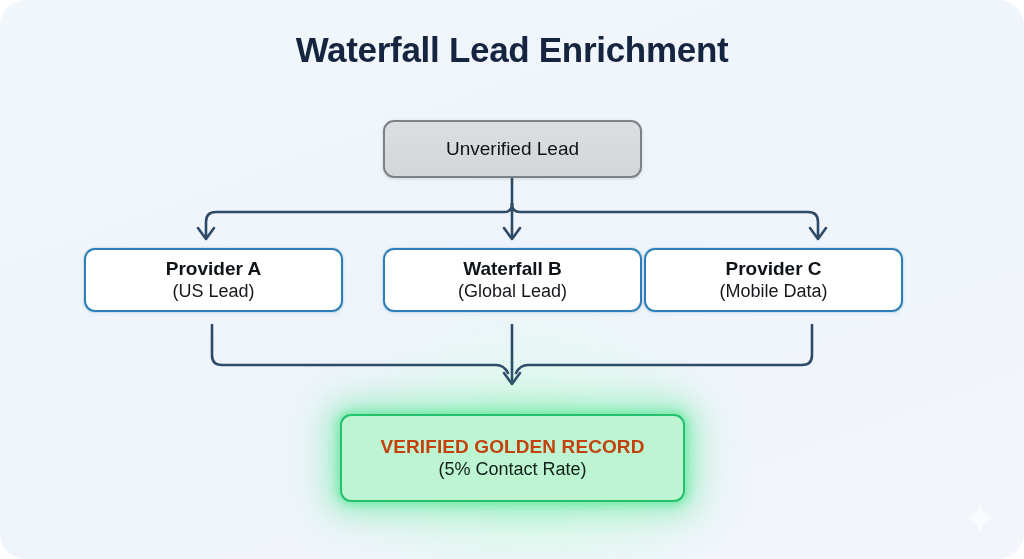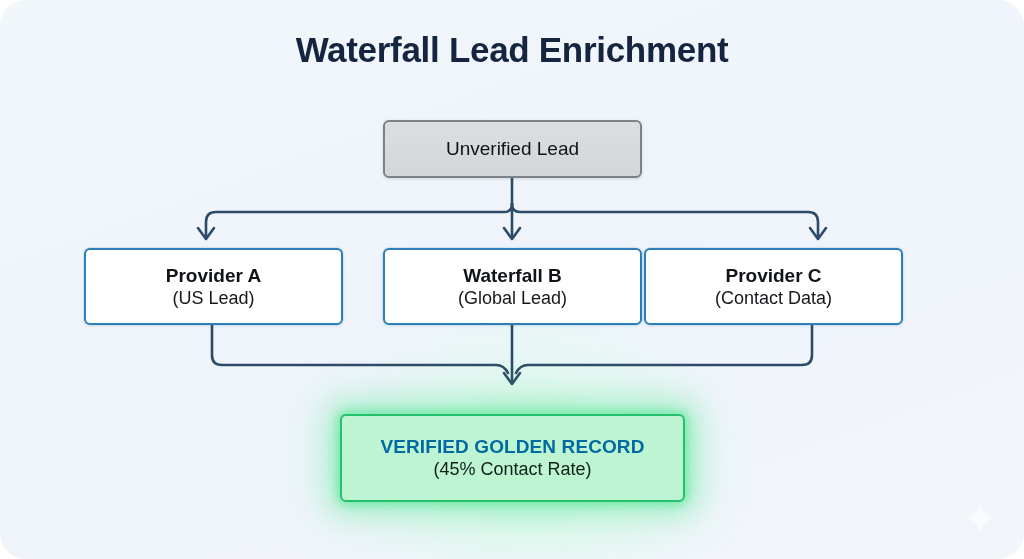--- a/index.html
+++ b/index.html
@@ -49,21 +49,21 @@
   }
 
   
   .node {
     position: absolute;
     box-sizing: border-box;
     display: flex;
     flex-direction: column;
     align-items: center;
     justify-content: center;
-    border-radius: 6px;
+    border-radius: 11px;
   }
   .node .ttl {
     font-size: 19px;
     font-weight: bold;
     color: #101418;
     line-height: 1.22;
   }
   .node .sub {
     font-size: 18px;
     font-weight: normal;
@@ -80,21 +80,21 @@
     background: linear-gradient(180deg, #dcdfe1 0%, #d2d6d9 100%);
     border: 2px solid #7c8287;
     box-shadow: 0 1px 3px rgba(60,70,80,0.18);
   }
   #node-source .ttl { font-size: 19px; font-weight: normal; color: #101418; }
 
   
   .provider {
     top: 248px;
     width: 259px;
-    height: 77px;
+    height: 64px;
     background: #ffffff;
     border: 2px solid #2c7fb9;
     box-shadow: 0 0 0 1px rgba(44,127,185,0.10), 0 1px 4px rgba(40,90,140,0.10);
   }
   #node-provider-a { left: 84px; }
   #node-provider-b { left: 383px; }
   #node-provider-c { left: 644px; }
 
   
   #node-golden {
@@ -106,21 +106,21 @@
     border: 2px solid #24c06c;
     box-shadow:
       0 0 8px 3px rgba(55,225,130,0.45),
       0 0 26px 10px rgba(60,230,135,0.32),
       0 0 48px 20px rgba(70,235,140,0.18);
   }
   #node-golden .ttl {
     font-size: 19px;
     font-weight: bold;
     letter-spacing: 0.1px;
-    color: #0369a1;
+    color: #c2410c;
   }
   #node-golden .sub { font-size: 18px; color: #10201a; }
 
   
   #sparkle {
     position: absolute;
     left: 962px;
     top: 500px;
     width: 36px;
     height: 36px;
@@ -167,25 +167,25 @@
     <div class="sub">(US Lead)</div>
   </div>
 
   <div class="node provider" id="node-provider-b">
     <div class="ttl">Waterfall B</div>
     <div class="sub">(Global Lead)</div>
   </div>
 
   <div class="node provider" id="node-provider-c">
     <div class="ttl">Provider C</div>
-    <div class="sub">(Contact Data)</div>
+    <div class="sub">(Mobile Data)</div>
   </div>
 
   <div class="node" id="node-golden">
     <div class="ttl">VERIFIED GOLDEN RECORD</div>
-    <div class="sub">(45% Contact Rate)</div>
+    <div class="sub">(5% Contact Rate)</div>
   </div>
 
   <svg id="sparkle" viewBox="0 0 36 36" xmlns="http://www.w3.org/2000/svg">
     <path d="M18 2 C19.6 11.2 24.8 16.4 34 18 C24.8 19.6 19.6 24.8 18 34 C16.4 24.8 11.2 19.6 2 18 C11.2 16.4 16.4 11.2 18 2 Z" fill="#ffffff" opacity="0.85"></path>
   </svg>
 
 </div>
 
 </body></html>

